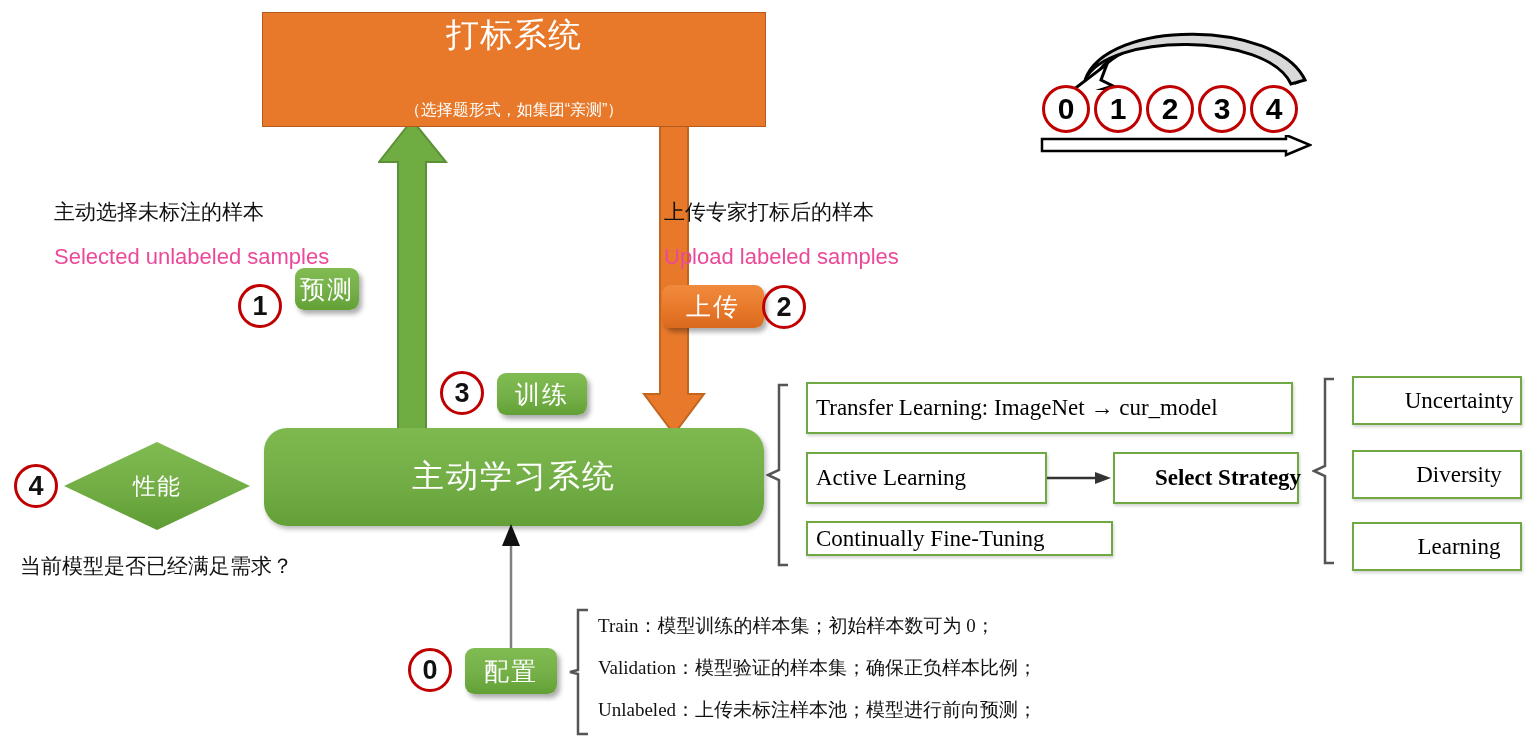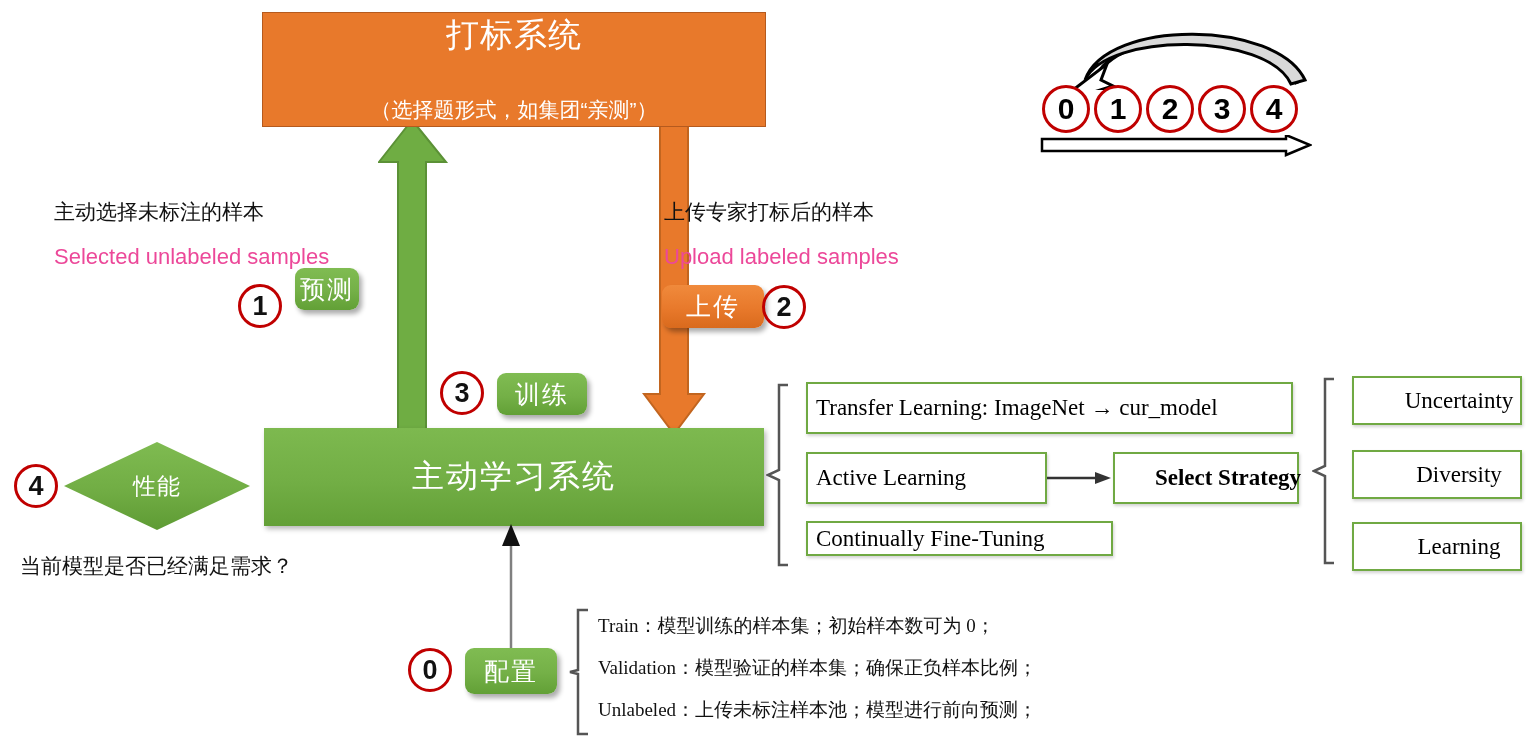--- a/index.html
+++ b/index.html
@@ -30,37 +30,38 @@
     flex-direction: column;
     align-items: center;
     justify-content: center;
   }
   #labeling-system .t1 {
     font-size: 33px;
     line-height: 40px;
     letter-spacing: 1px;
   }
   #labeling-system .t2 {
-    font-size: 21px;
+    font-size: 16px;
     line-height: 30px;
     letter-spacing: 0px;
     margin-top: 40px;
   }
 
   
   #active-learning-system {
     left: 264px; top: 428px; width: 500px; height: 98px;
     background: linear-gradient(180deg,#7DB94F 0%,#72AE45 55%,#63A037 100%);
     color: #ffffff;
     display: flex;
     align-items: center;
     justify-content: center;
     font-size: 32px;
     letter-spacing: 2px;
     box-shadow: 2px 3px 5px rgba(0,0,0,0.28);
+    border-radius: 23px;
   }
 
   
   .bigarrow { pointer-events: none; }
 
   
   .badge {
     width: 44px; height: 44px;
     border: 3px solid #C00000;
     border-radius: 50%;

